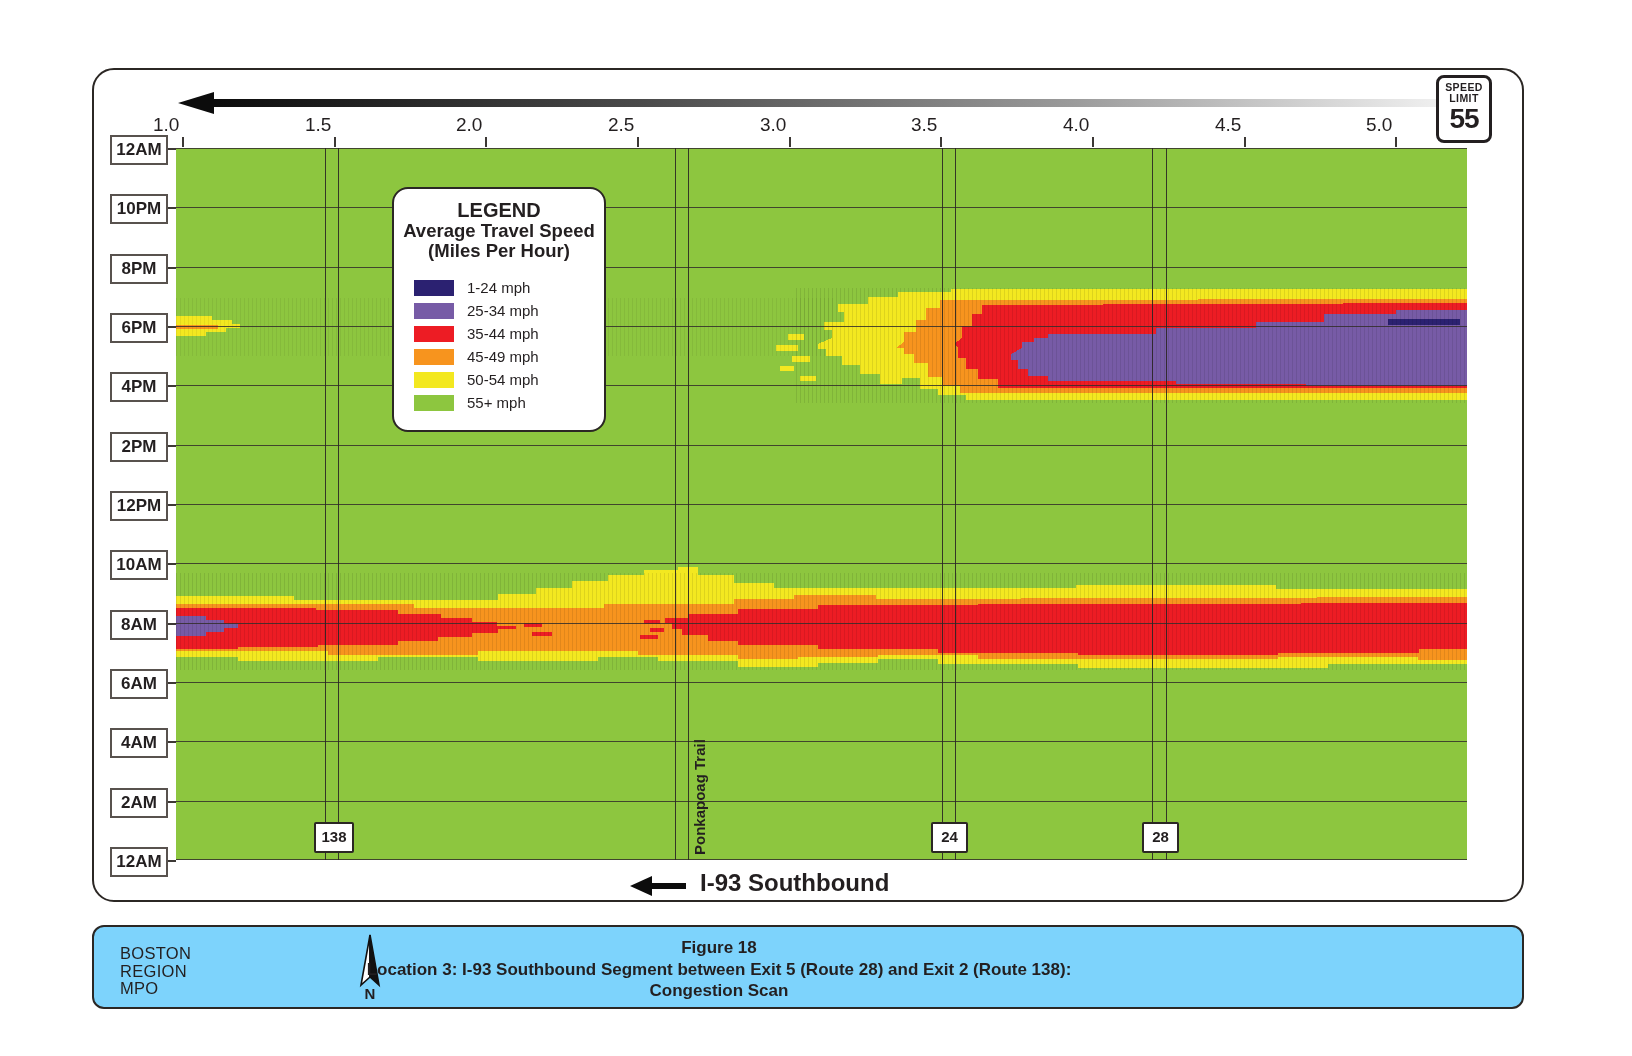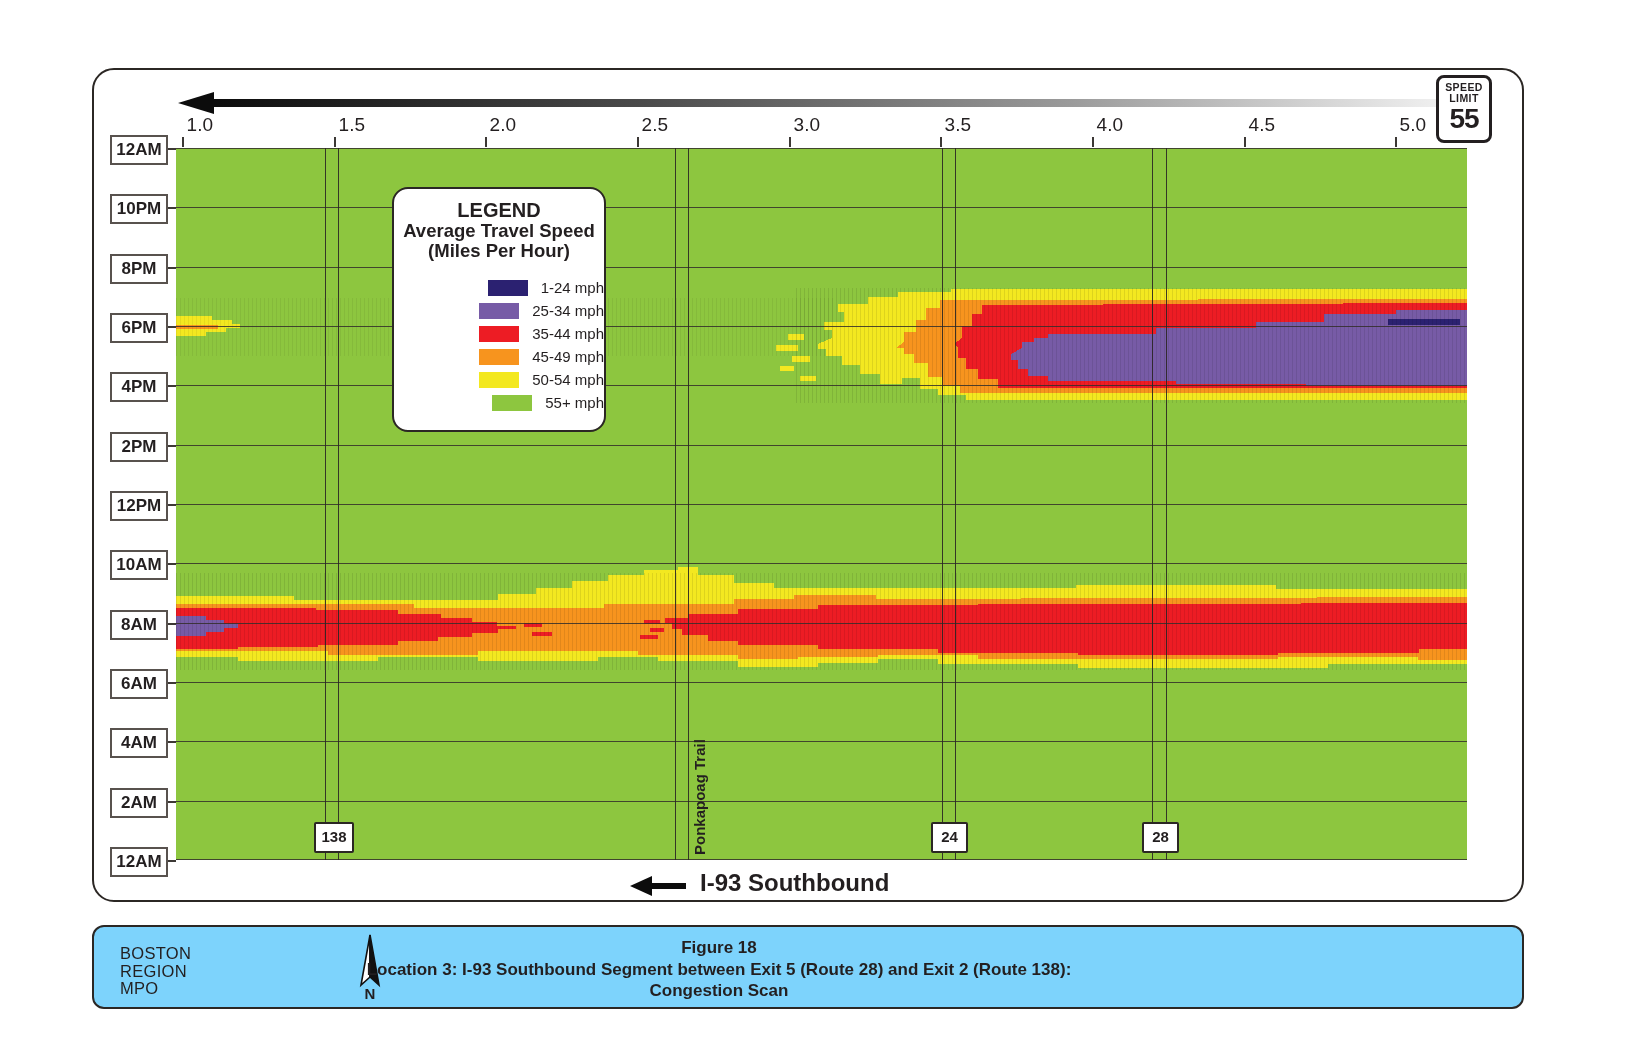--- a/index.html
+++ b/index.html
@@ -18,36 +18,36 @@
             background:linear-gradient(to right,#0c0c0c 0%,#4a4a4a 35%,#9a9a9a 70%,#efefef 100%);}
 
   
   .sign{position:absolute;left:1436px;top:75px;width:50px;height:62px;background:#fff;
         border:3px solid #231f20;border-radius:8px;text-align:center;z-index:6;}
   .sign .s1{font-size:10.5px;font-weight:bold;letter-spacing:.4px;margin-top:4px;line-height:11px;}
   .sign .s2{font-size:10.5px;font-weight:bold;letter-spacing:.4px;line-height:11px;}
   .sign .s3{font-size:28px;font-weight:bold;line-height:30px;letter-spacing:-1px;}
 
   
-  .xt{position:absolute;top:114px;width:60px;text-align:right;font-size:19px;color:#231f20;}
+  .xt{position:absolute;top:114px;width:60px;text-align:left;font-size:19px;color:#231f20;}
   .xtm{position:absolute;top:137px;width:2px;height:10px;background:#3c3835;}
   .ylab{position:absolute;left:110px;width:54px;height:26px;background:#fff;border:2px solid #58524e;
         font-weight:bold;font-size:17px;text-align:center;line-height:25px;z-index:4;}
   .ytick{position:absolute;left:165px;width:11px;height:2px;background:#3c3835;}
 
   
   .plot{position:absolute;left:176px;top:148px;width:1291px;height:712px;}
 
   
   .legend{position:absolute;left:392px;top:187px;width:210px;height:241px;background:#fff;
           border:2.5px solid #2b2724;border-radius:16px;z-index:5;}
   .lg-title{text-align:center;font-weight:bold;font-size:20px;margin-top:10px;line-height:22px;}
   .lg-sub{text-align:center;font-weight:bold;font-size:18.5px;line-height:20px;}
   .lg-rows{margin-top:15px;}
-  .lg-row{display:flex;align-items:center;height:23px;padding-left:20px;justify-content:flex-end;}
+  .lg-row{display:flex;align-items:center;height:23px;padding-left:20px;}
   .sw{width:40px;height:16px;margin-right:13px;}
   .sw0{background:#2b2171}.sw1{background:#775ba6}.sw2{background:#ed1c24}
   .sw3{background:#f7941e}.sw4{background:#f3e820}.sw5{background:#8dc63f}
   .lg-label{font-size:15px;}
 
   
   .route{position:absolute;top:822px;height:27px;background:#fff;border:2px solid #2b2724;
          border-radius:2px;font-weight:bold;font-size:15px;text-align:center;line-height:26px;z-index:4;}
   .ponka{position:absolute;left:691px;top:855px;transform:rotate(-90deg);transform-origin:0 0;
          white-space:nowrap;font-weight:bold;font-size:15px;z-index:4;}

